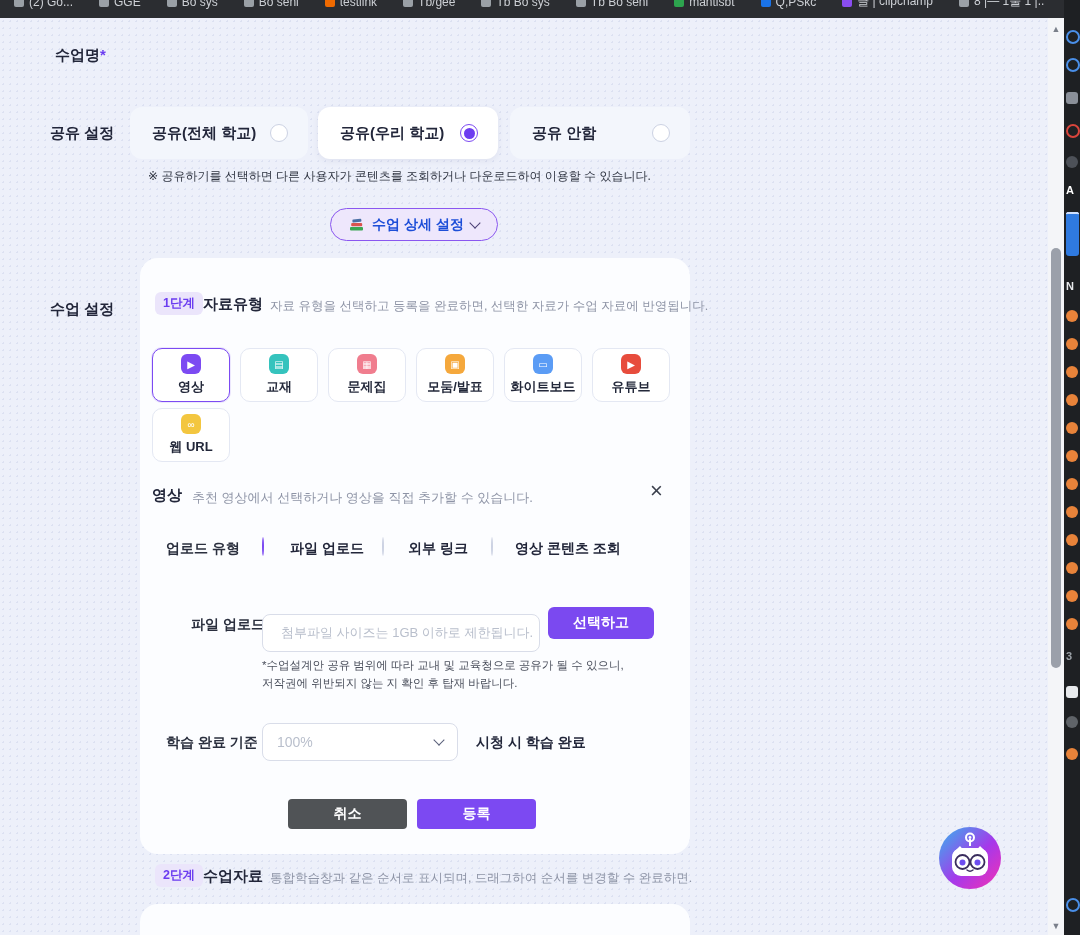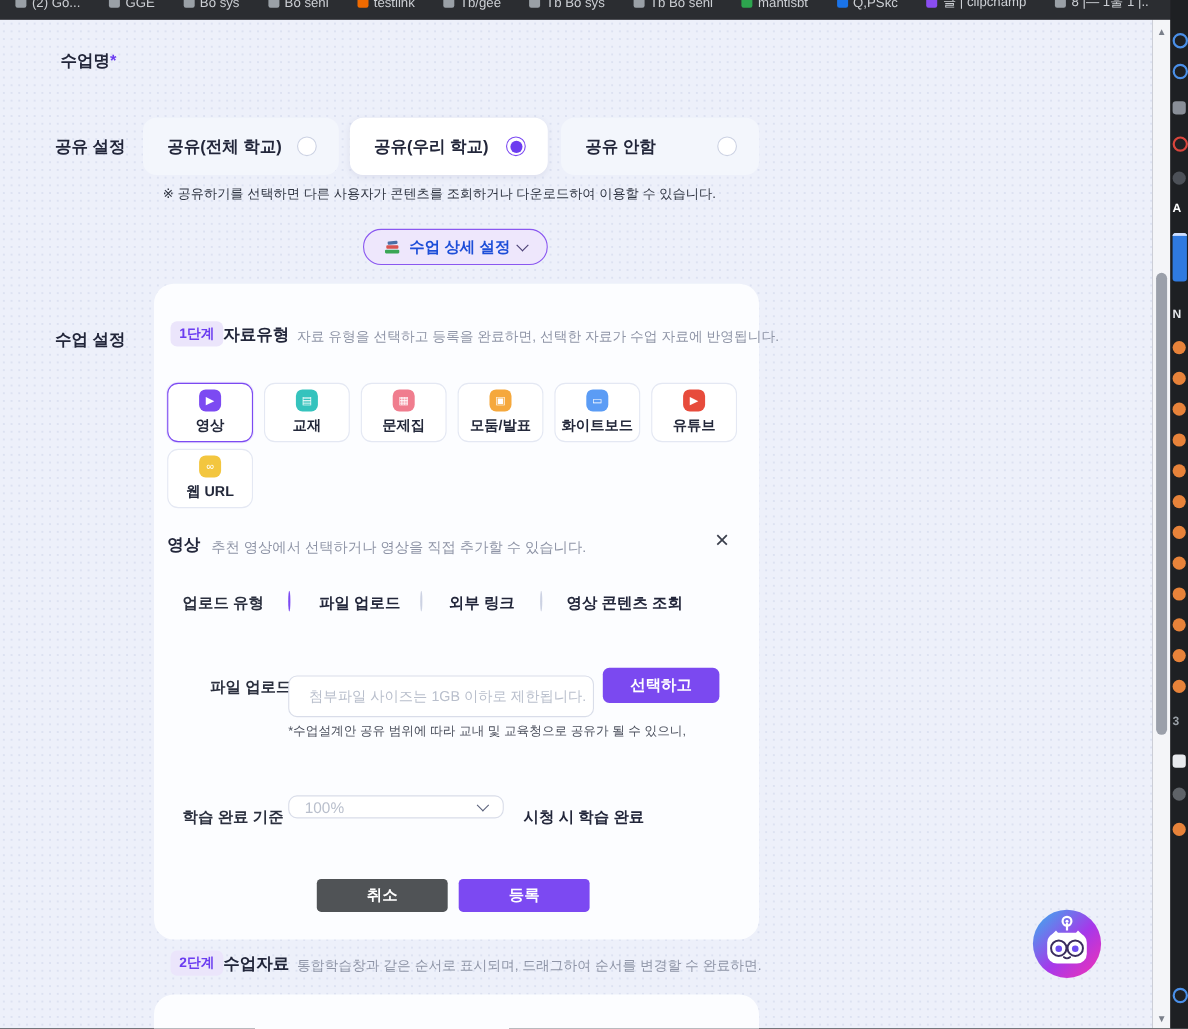--- a/index.html
+++ b/index.html
@@ -259,24 +259,25 @@
     <div class="abs rlabel" style="left:166px;top:598px;margin-left:25px;">
       <span>파일 업로드</span><span style="color:#e6493f;">*</span>
     </div>
     <div class="abs input" style="left:262px;top:596px;width:278px;height:38px;justify-content:center;">
       <span class="ph2">첨부파일 사이즈는 1GB 이하로 제한됩니다.</span>
     </div>
     <div class="abs btn-browse" style="left:548px;top:589px;">
       <span>선택하고</span>
     </div>
     <div class="abs smallnote" style="left:262px;top:638px;">*수업설계안 공유 범위에 따라 교내 및 교육청으로 공유가 될 수 있으니,</div>
+    <div class="abs smallnote" style="left:262px;top:656px;">저작권에 위반되지 않는 지 확인 후 탑재 바랍니다.</div>
 
     
     <span class="abs rlabel" style="left:166px;top:716px;">학습 완료 기준</span>
-    <div class="abs select" style="left:262px;top:705px;width:196px;height:21px;">
+    <div class="abs select" style="left:262px;top:705px;width:196px;height:38px;">
       <span class="val">100%</span>
       <span class="chev"></span>
     </div>
     <span class="abs ropt" style="left:476px;top:716px;">시청 시 학습 완료</span>
 
     
     <div class="abs btn-cancel" style="left:288px;top:781px;">
       <span>취소</span>
     </div>
     <div class="abs btn-submit" style="left:417px;top:781px;">

